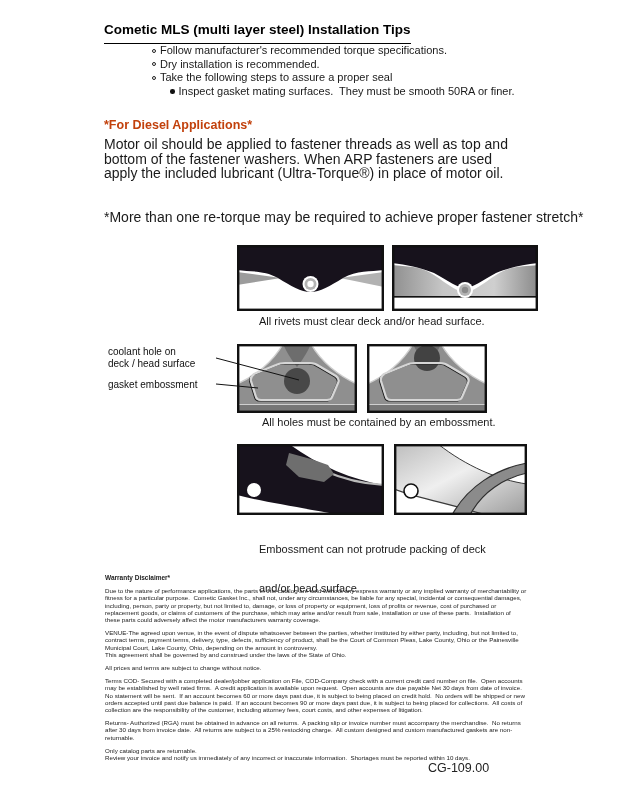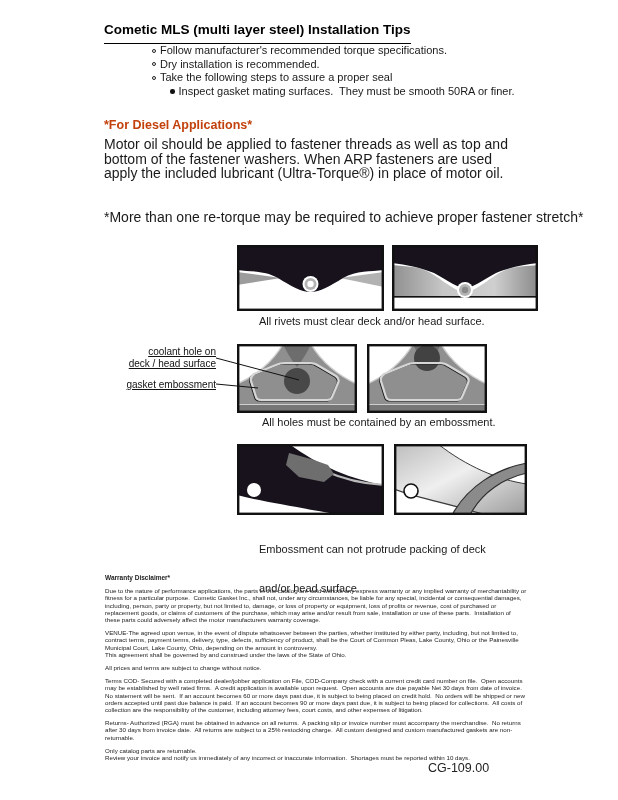--- a/index.html
+++ b/index.html
@@ -26,21 +26,21 @@
     display:inline-block; margin:4.5px 4px 0 0; flex:0 0 auto;
   }
   .bl-text { white-space:pre-wrap; }
   .h2 { left:104px; top:118px; font-size:12.5px; font-weight:bold; color:#c2410c; }
   .para { font-size:14px; line-height:14.6px; width:412px; white-space:pre-wrap; }
   .p1 { left:104px; top:137px; }
   .p2 { left:104px; top:167px; }
   .note { left:104px; top:209px; font-size:14px; }
   .dg-header { font-size:13px; letter-spacing:0.5px; color:#111; text-align:right;margin-top:44px; }
   .caption { font-size:11px; line-height:13px; white-space:pre-wrap;margin-left:22px; }
-  .side-label { font-size:10px; line-height:11.5px; text-align:right; width:108px; color:#111;text-decoration:underline; }
+  .side-label { font-size:10px; line-height:11.5px; width:108px; color:#111; }
   .smallprint { left:105px; top:574px; width:422px; font-size:6.2px; line-height:7.2px; color:#222; }
   .smallprint .sp-h { font-size:6.5px; font-weight:bold; margin-bottom:6px; }
   .fp { margin-top:6px; white-space:pre-wrap; }
   .fp.first { margin-top:0; }
   .fp.tight { margin-top:0; }
   .footer-code { left:388px; top:761px; font-size:12.5px; color:#222;margin-left:40px; }
   svg { display:block; }
 </style>
 </head>
 <body>

